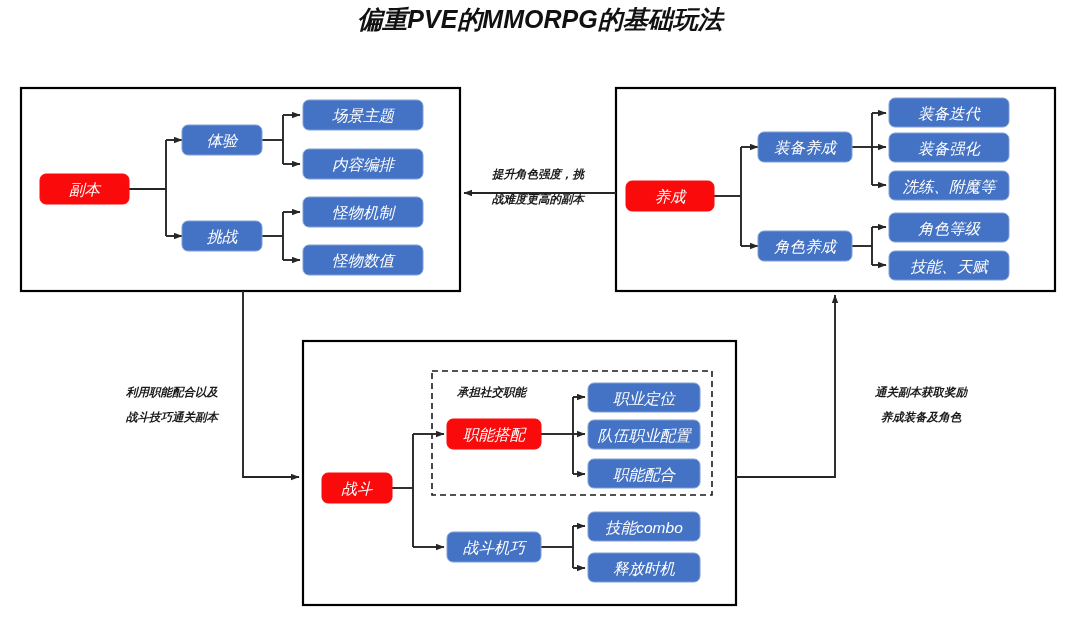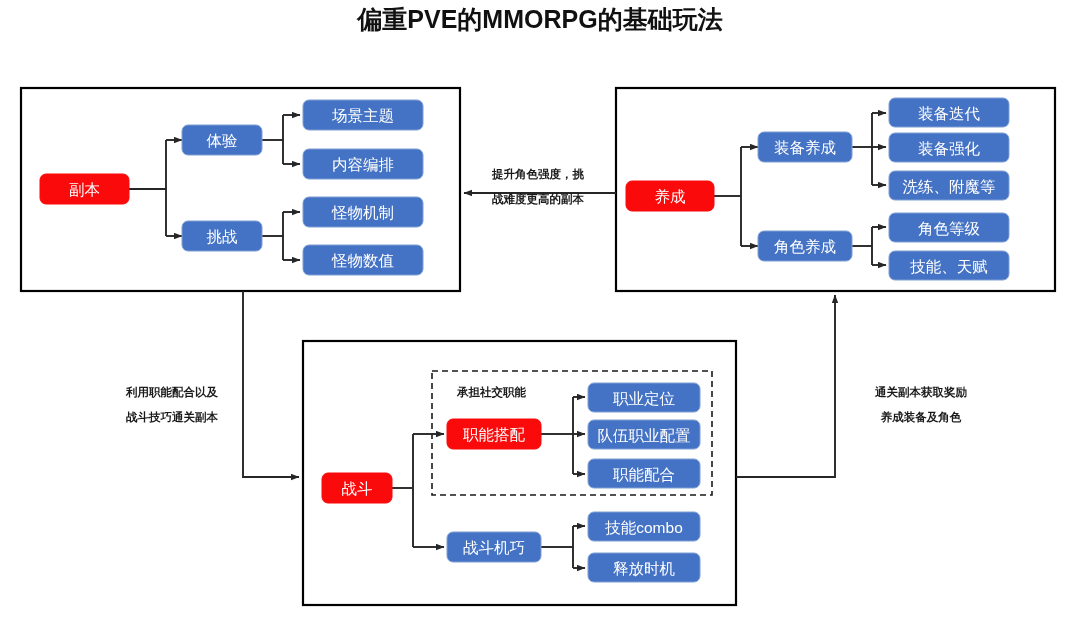--- a/index.html
+++ b/index.html
@@ -1,20 +1,20 @@
 <!DOCTYPE html>
 <html><head>
 <meta charset="utf-8">
 <style>
   html,body{margin:0;padding:0;}
   body{
     width:1080px;height:630px;background:#ffffff;overflow:hidden;
     font-family:"Liberation Sans","DejaVu Sans",sans-serif;
   }
-  #stage{position:relative;width:1080px;height:630px;}
+  #stage{position:relative;width:1080px;height:630px;font-style:italic;}
   #diagram{position:absolute;left:0;top:0;width:1080px;height:630px;}
   .ttl{font-weight:bold;font-size:25px;fill:#111111;}
   .nodeTxt{font-size:15.5px;font-weight:normal;}
   .nodeTxtRed{fill:#ffffff;}
   .nodeTxtBlue{fill:#ffffff;}
   .edgeLbl{font-size:11.5px;font-weight:bold;fill:#1a1a1a;}
   .grpLbl{font-size:11.5px;font-weight:bold;fill:#1a1a1a;}
 </style>
 </head>
 <body>

